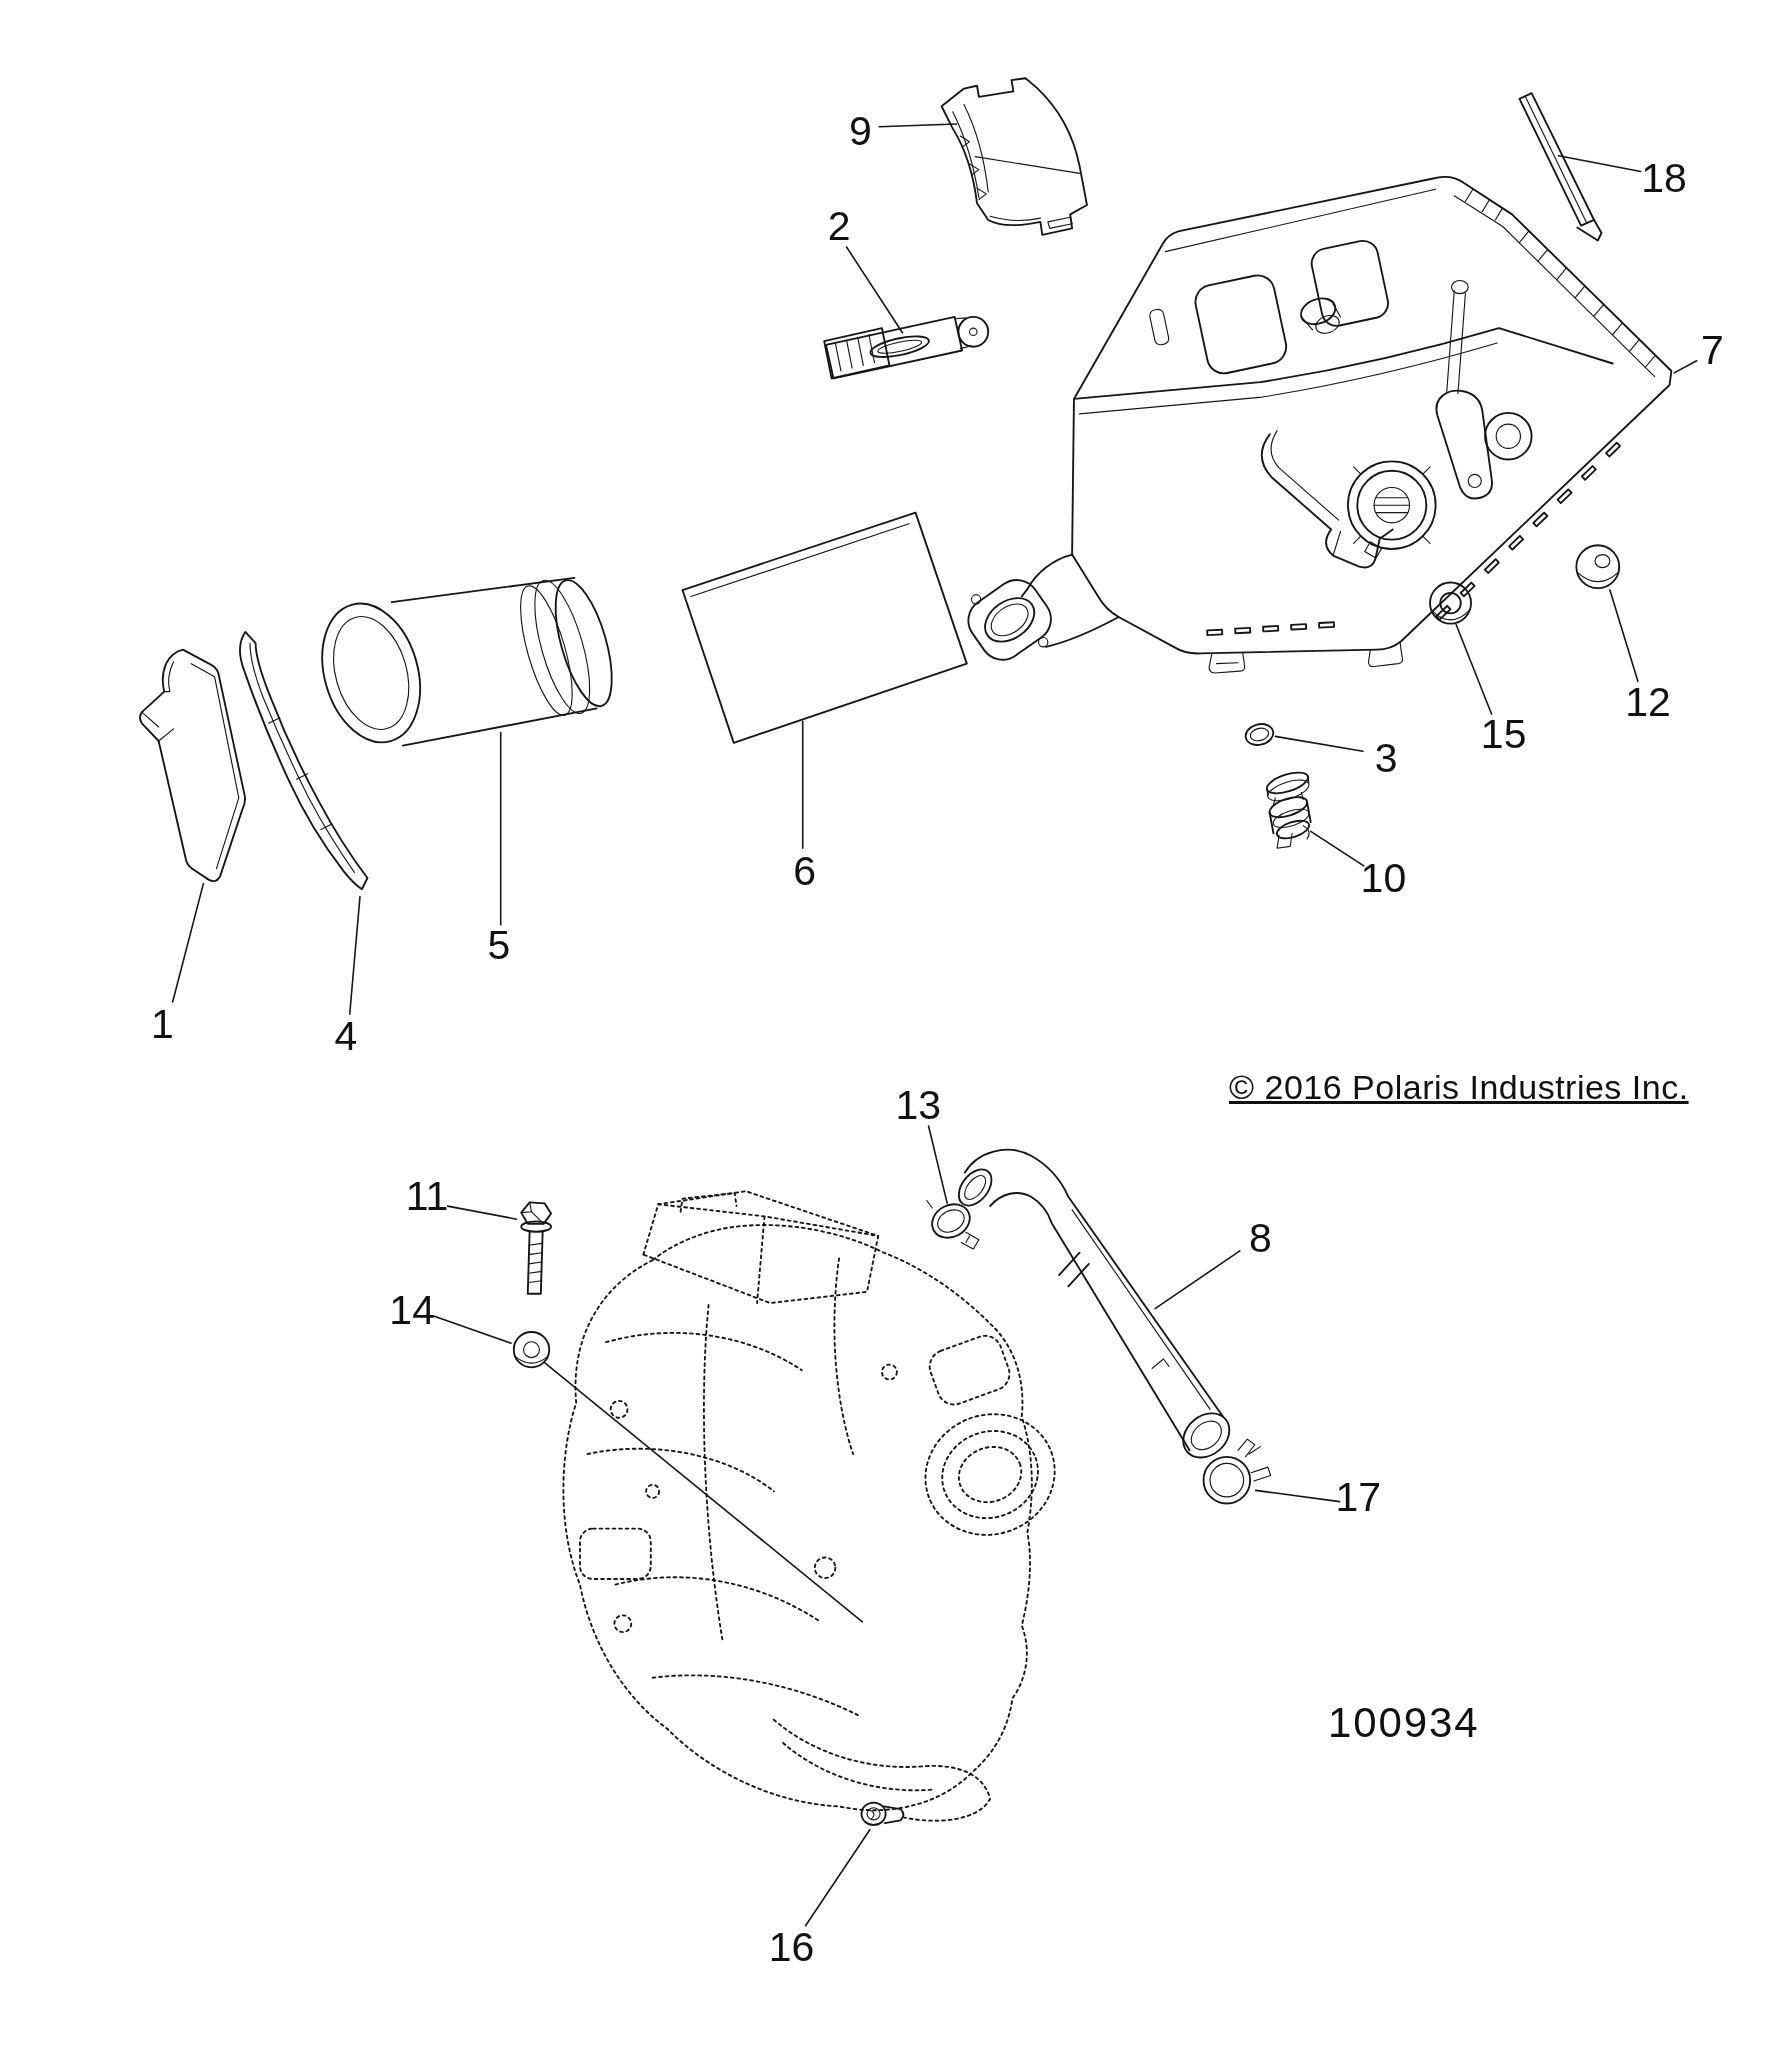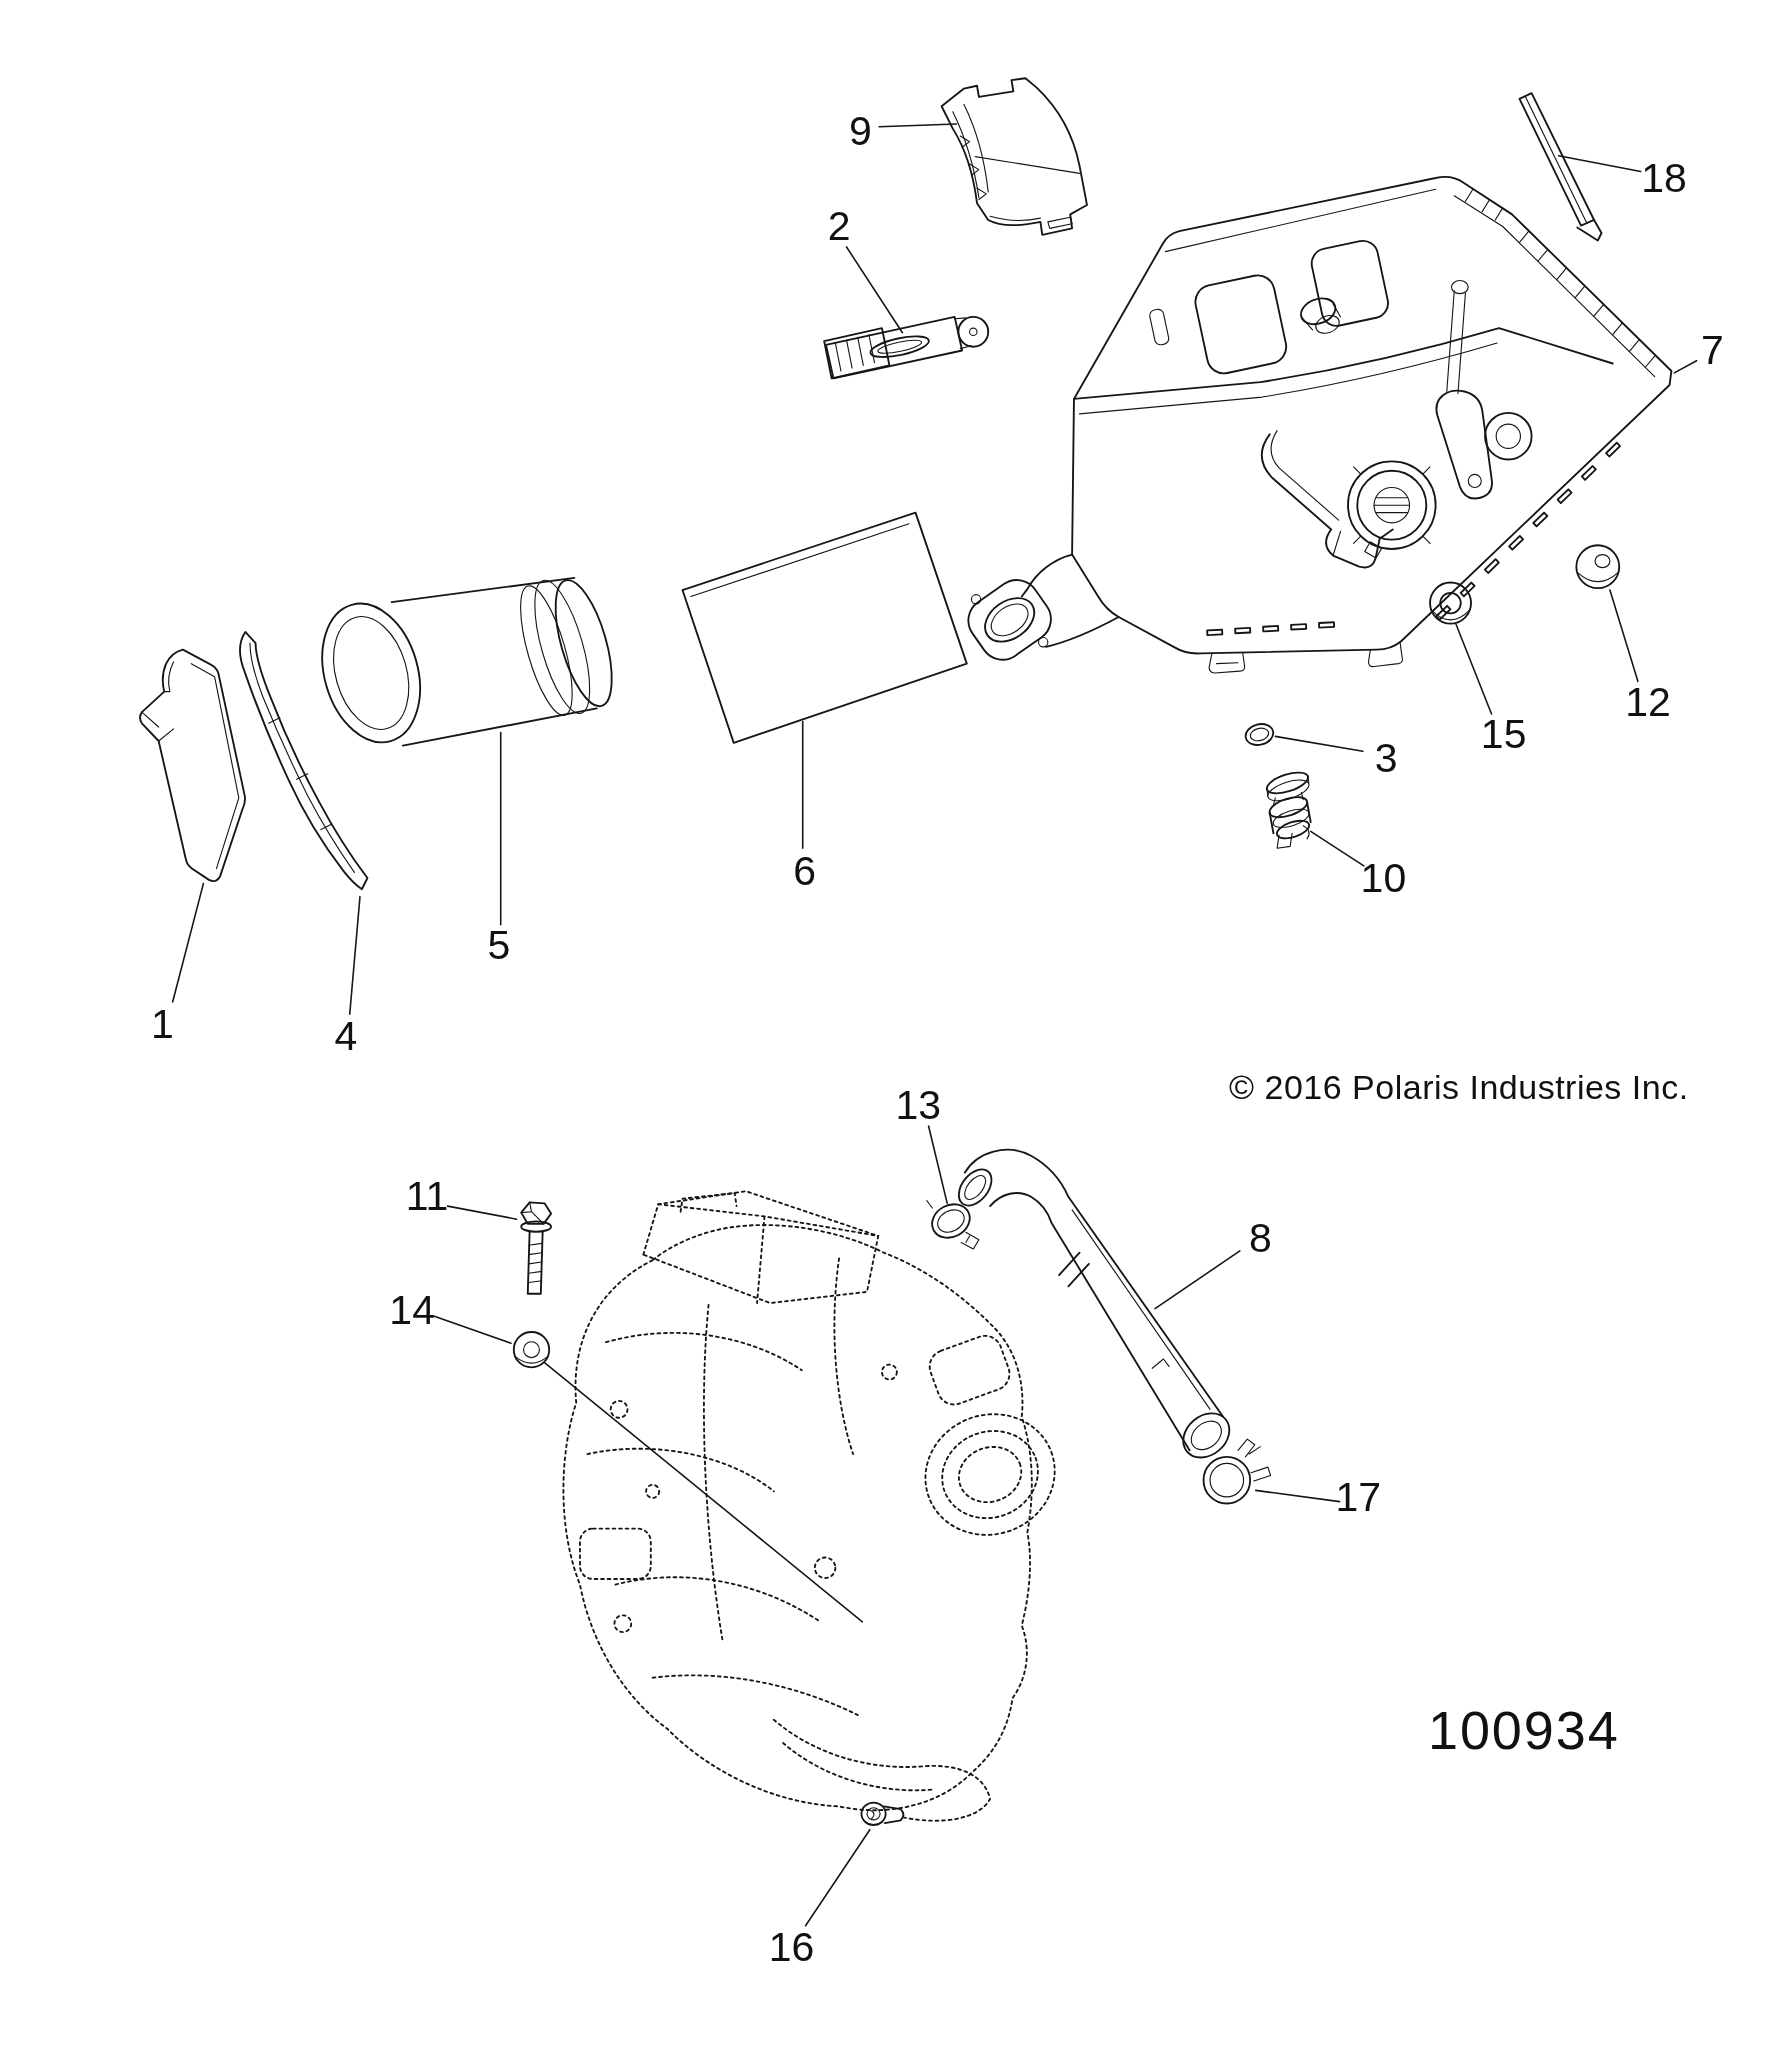--- a/index.html
+++ b/index.html
@@ -8,22 +8,22 @@
     font-family:"Liberation Sans", sans-serif;overflow:hidden;
   }
   #art{position:absolute;left:0;top:0;width:1790px;height:2045px;}
   #art *{stroke:#161616;fill:none;stroke-width:2;stroke-linecap:round;stroke-linejoin:round;}
   #art .phantom{stroke:#2a2a2a;stroke-dasharray:3 4;stroke-width:1.5;}
   #art .thin{stroke-width:1.2;}
   #art .leader{stroke-width:1.7;}
   #art text{fill:#111;stroke:none;font-family:"Liberation Sans",sans-serif;
     font-size:44px;text-anchor:middle;}
   .overlay-text{position:absolute;color:#111;white-space:nowrap;}
-  #copyright{left:1229px;top:1068px;font-size:34px;letter-spacing:0.5px;}
-  #drawing-number{left:1428px;top:1699px;font-size:54px;letter-spacing:1.9px;}
+  #copyright{left:1229px;top:1068px;font-size:34px;letter-spacing:0.5px;text-decoration:underline;}
+  #drawing-number{left:1328px;top:1699px;font-size:42px;letter-spacing:1.9px;}
 </style>
 </head>
 <body>
 
 <div id="stage">
 
   <svg id="art" viewBox="0 0 1920 2194">
 
     <g>
       <path d="M 1010,114 L 1034,95 L 1048,92 L 1050,104 L 1087,98 L 1085,86 L 1100,84 L 1112,94

